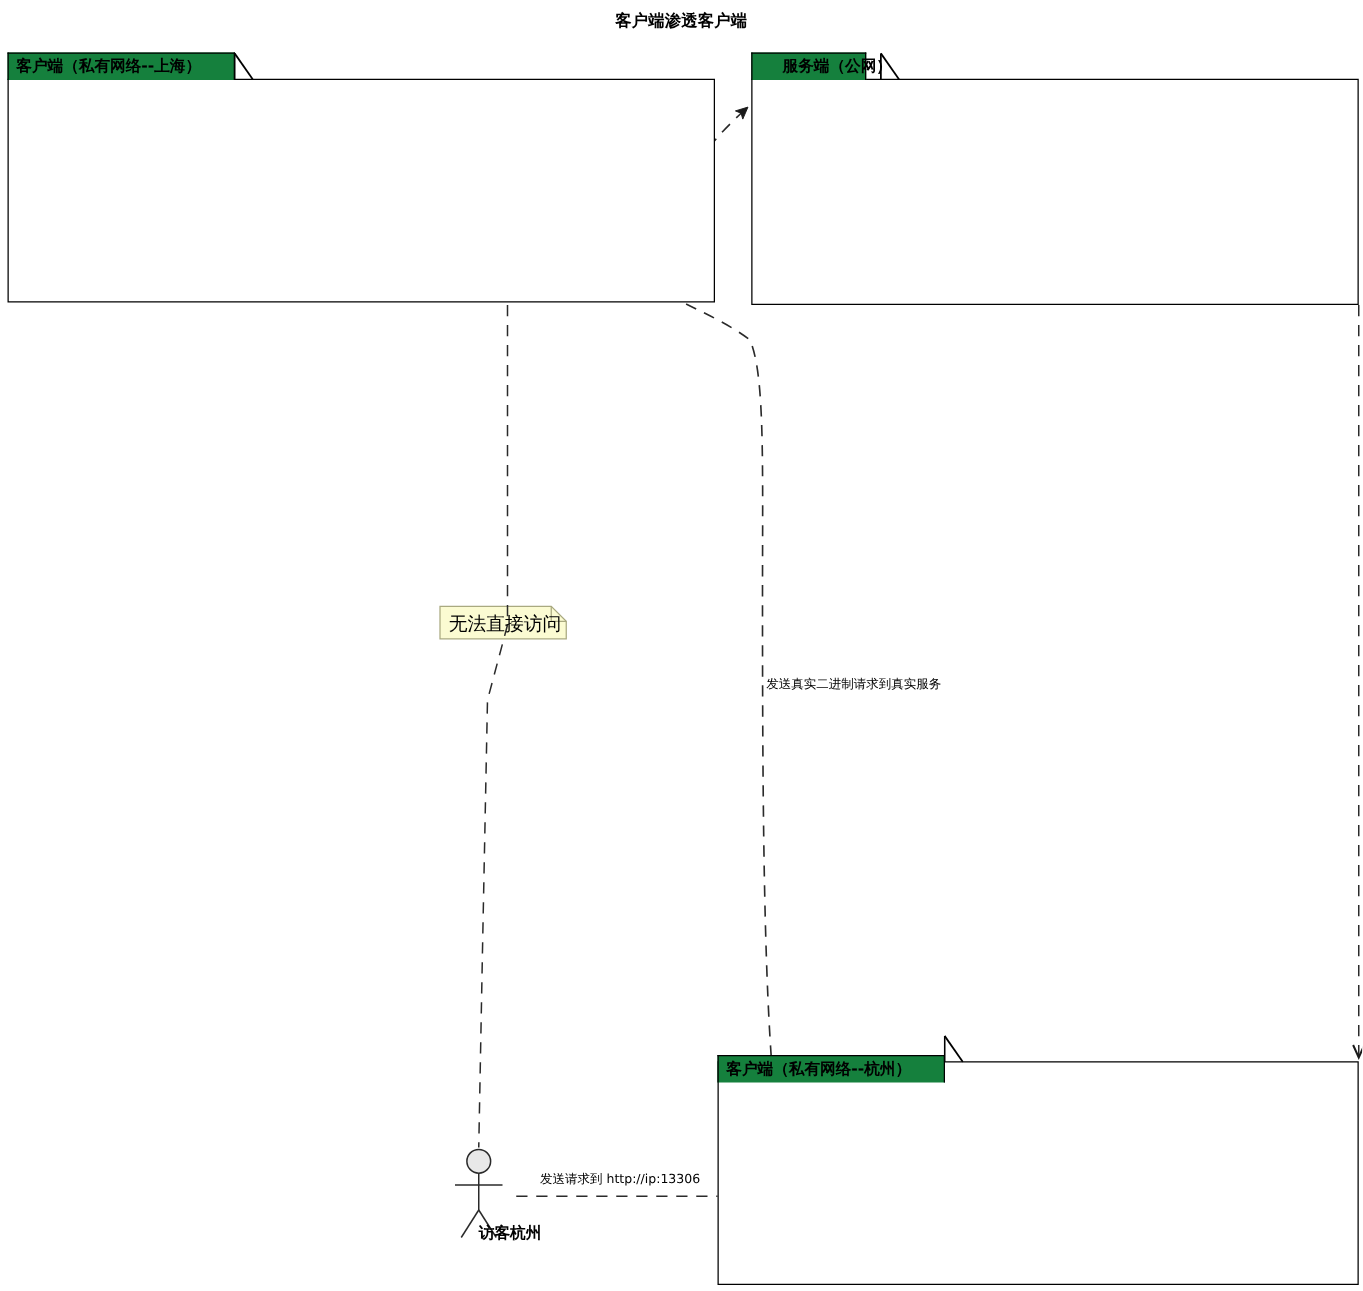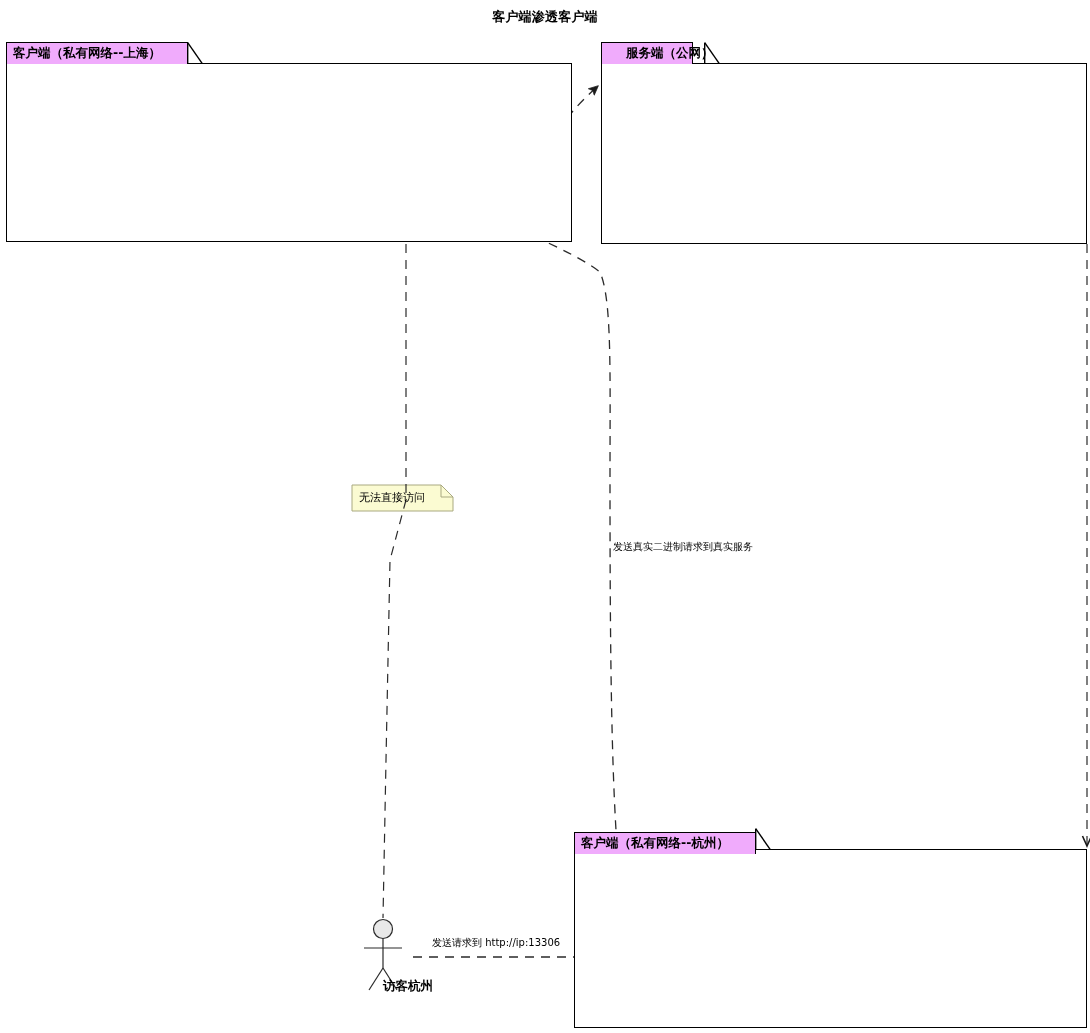--- a/index.html
+++ b/index.html
@@ -42,21 +42,21 @@
   
   .package { position: absolute; }
   .package-tab {
     position: absolute;
     left: 0;
     top: 0;
     height: 22px;
     box-sizing: border-box;
     border: 1.4px solid #000;
     border-bottom: none;
-    background: #f0abfc;
+    background: #15803d;
     font-size: 12.5px;
     font-weight: bold;
     line-height: 20px;
     padding: 0 4px 0 6px;
     white-space: nowrap;
     z-index: 3;
   }
   .package-tab-slant {
     position: absolute;
     top: 0;
@@ -116,21 +116,21 @@
   .db-label {
     position: absolute;
     text-align: center;
     font-size: 12.5px;
     white-space: nowrap;
   }
 
   
   .note-text {
     position: absolute;
-    font-size: 11px;
+    font-size: 15px;
     white-space: nowrap;
   }
 
   
   .edge-label {
     position: absolute;
     font-size: 10px;
     white-space: nowrap;
     background: transparent;
   }
@@ -208,21 +208,21 @@
           <rect x="4.5" y="1" width="13" height="10.5" fill="#efefef" stroke="#777" stroke-width="1"></rect>
           <rect x="1" y="2.6" width="4.6" height="2.5" fill="#efefef" stroke="#777" stroke-width="1"></rect>
           <rect x="1" y="7.2" width="4.6" height="2.5" fill="#efefef" stroke="#777" stroke-width="1"></rect>
         </svg>
         <div class="component-label" style="top:27px; transform:none;">默认tcp端口:7001</div>
       </div>
     </div>
   </div>
 
   <div class="package" style="left:574px; top:828px; width:513px; height:200px;">
-    <div class="package-tab" style="left:0; top:4px; width:182px;">客户端（私有网络--杭州）</div>
+    <div class="package-tab" style="left:0; top:16px; width:182px;">客户端（私有网络--杭州）</div>
     <svg class="package-tab-slant" style="left:181px;" viewBox="0 0 16 22">
       <path d="M0.7,0.7 L15.3,21.6" stroke="#000" stroke-width="1.4" fill="none"></path>
       <path d="M0.7,0.7 L0.7,21.6" stroke="#000" stroke-width="1.4" fill="none"></path>
     </svg>
     <div class="package-body" style="top:21px; width:513px; height:179px;"></div>
 
     <div class="component" style="left:35px; top:51px; width:443px; height:117px;">
       <svg class="comp-icon" viewBox="0 0 19 13">
         <rect x="4.5" y="1" width="13.5" height="11" fill="#fff" stroke="#000" stroke-width="1"></rect>
         <rect x="1" y="2.8" width="5" height="2.7" fill="#fff" stroke="#000" stroke-width="1"></rect>

